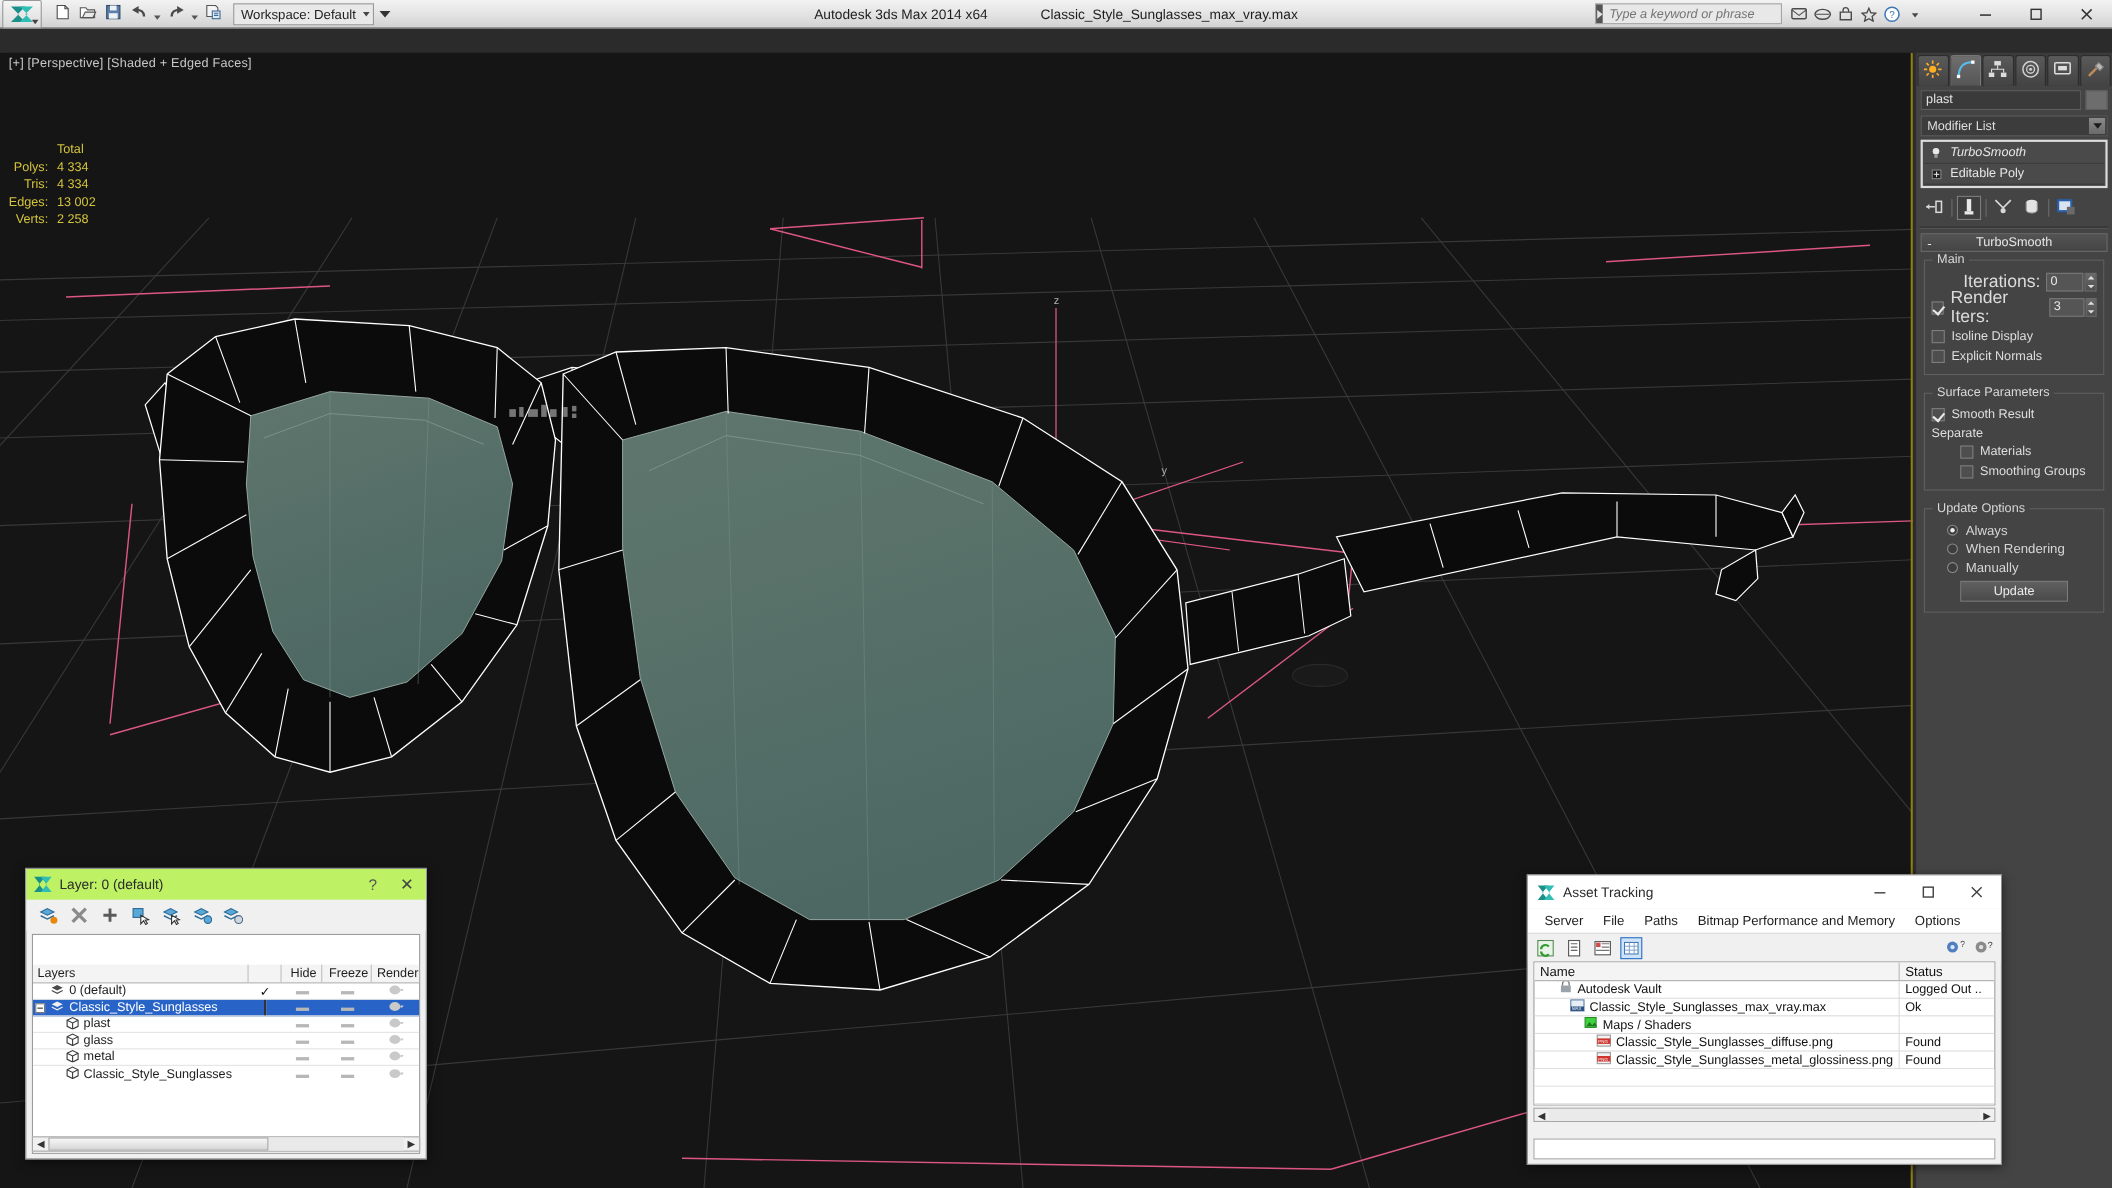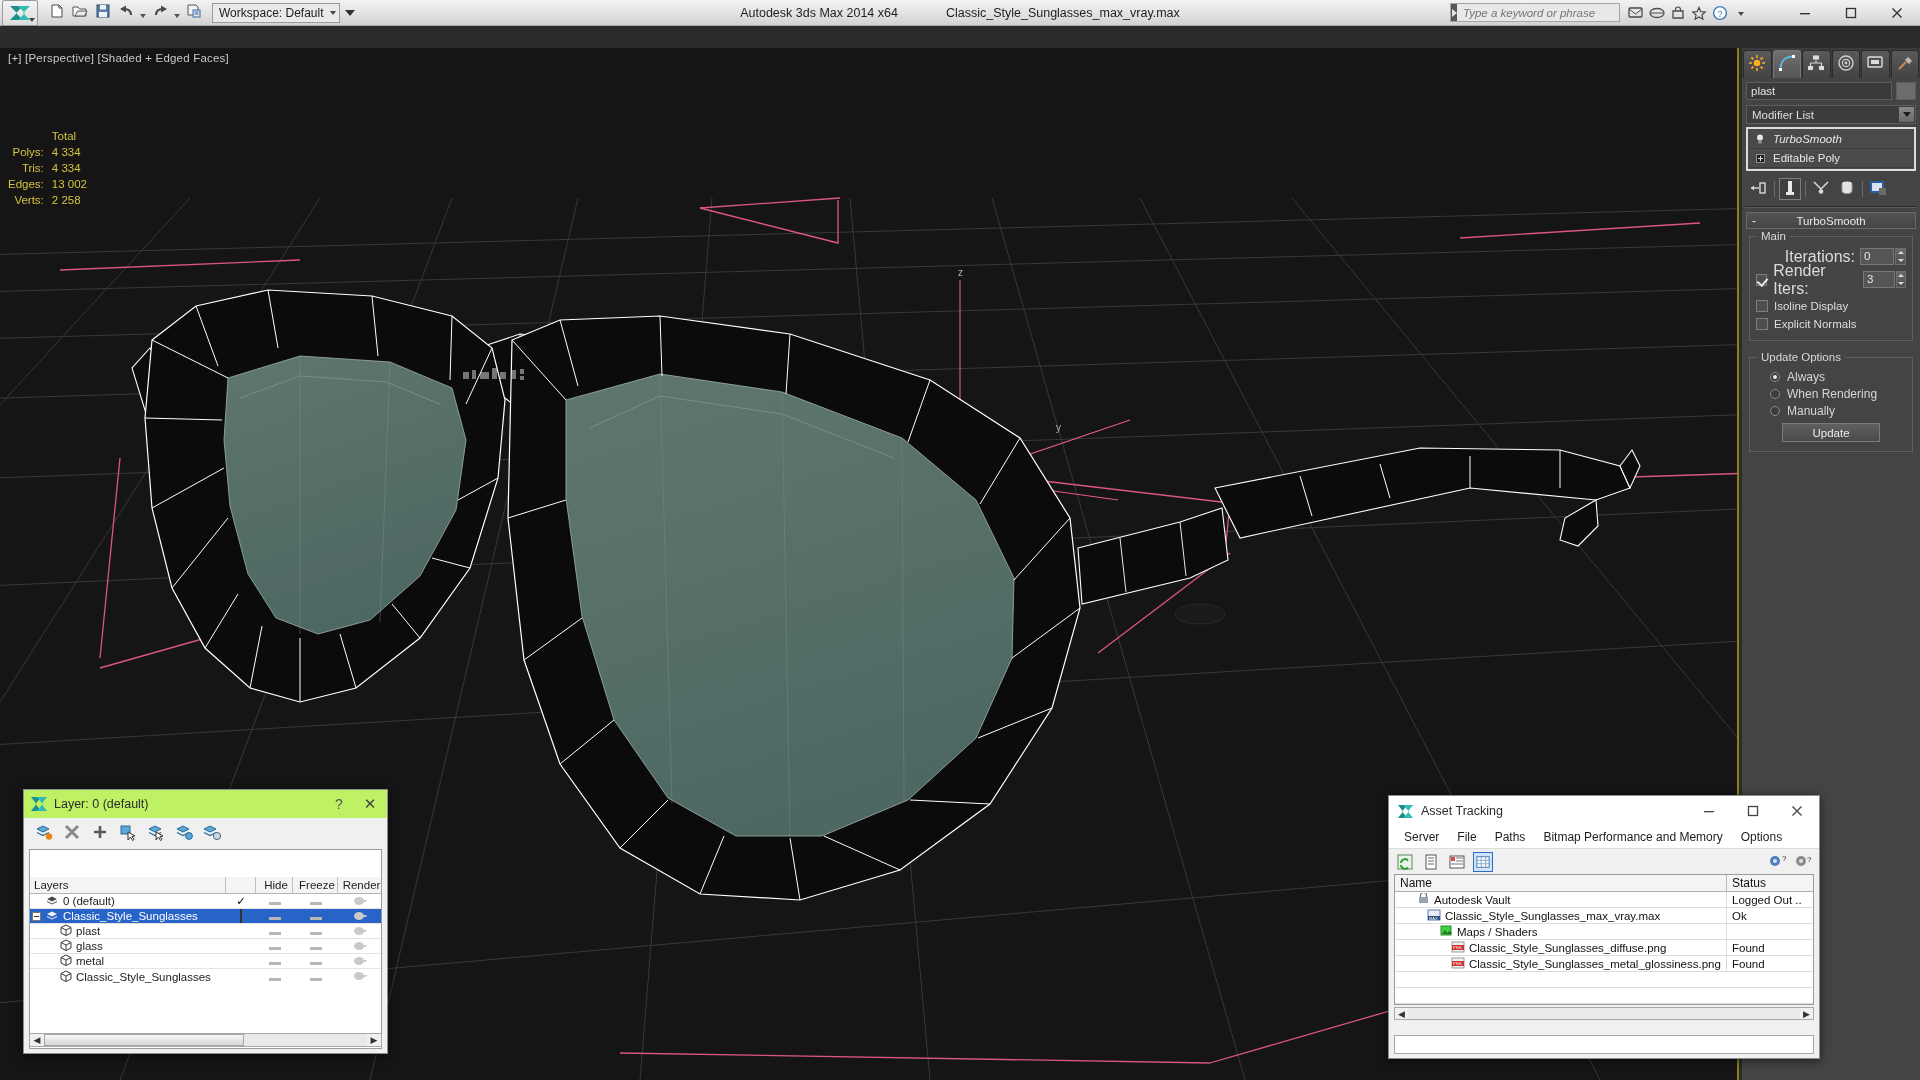--- a/index.html
+++ b/index.html
@@ -762,20 +762,36 @@
         <div class="chk" style="margin-top:8px">
           <span class="chkbox"></span>
           <span class="ctext">Isoline Display</span>
         </div>
         <div class="chk">
           <span class="chkbox"></span>
           <span class="ctext">Explicit Normals</span>
         </div>
       </div>
 
+      <div class="groupbox">
+        <span class="gtitle">Surface Parameters</span>
+        <div class="chk">
+          <span class="chkbox on"></span>
+          <span class="ctext">Smooth Result</span>
+        </div>
+        <div style="font-size:11.5px;color:#dedede;margin:2px 0 2px 0;">Separate</div>
+        <div class="chk" style="margin-left:26px">
+          <span class="chkbox"></span>
+          <span class="ctext">Materials</span>
+        </div>
+        <div class="chk" style="margin-left:26px">
+          <span class="chkbox"></span>
+          <span class="ctext">Smoothing Groups</span>
+        </div>
+      </div>
 
       <div class="groupbox">
         <span class="gtitle">Update Options</span>
         <div class="rad">
           <span class="radbox on"></span>
           <span class="ctext">Always</span>
         </div>
         <div class="rad">
           <span class="radbox"></span>
           <span class="ctext">When Rendering</span>

